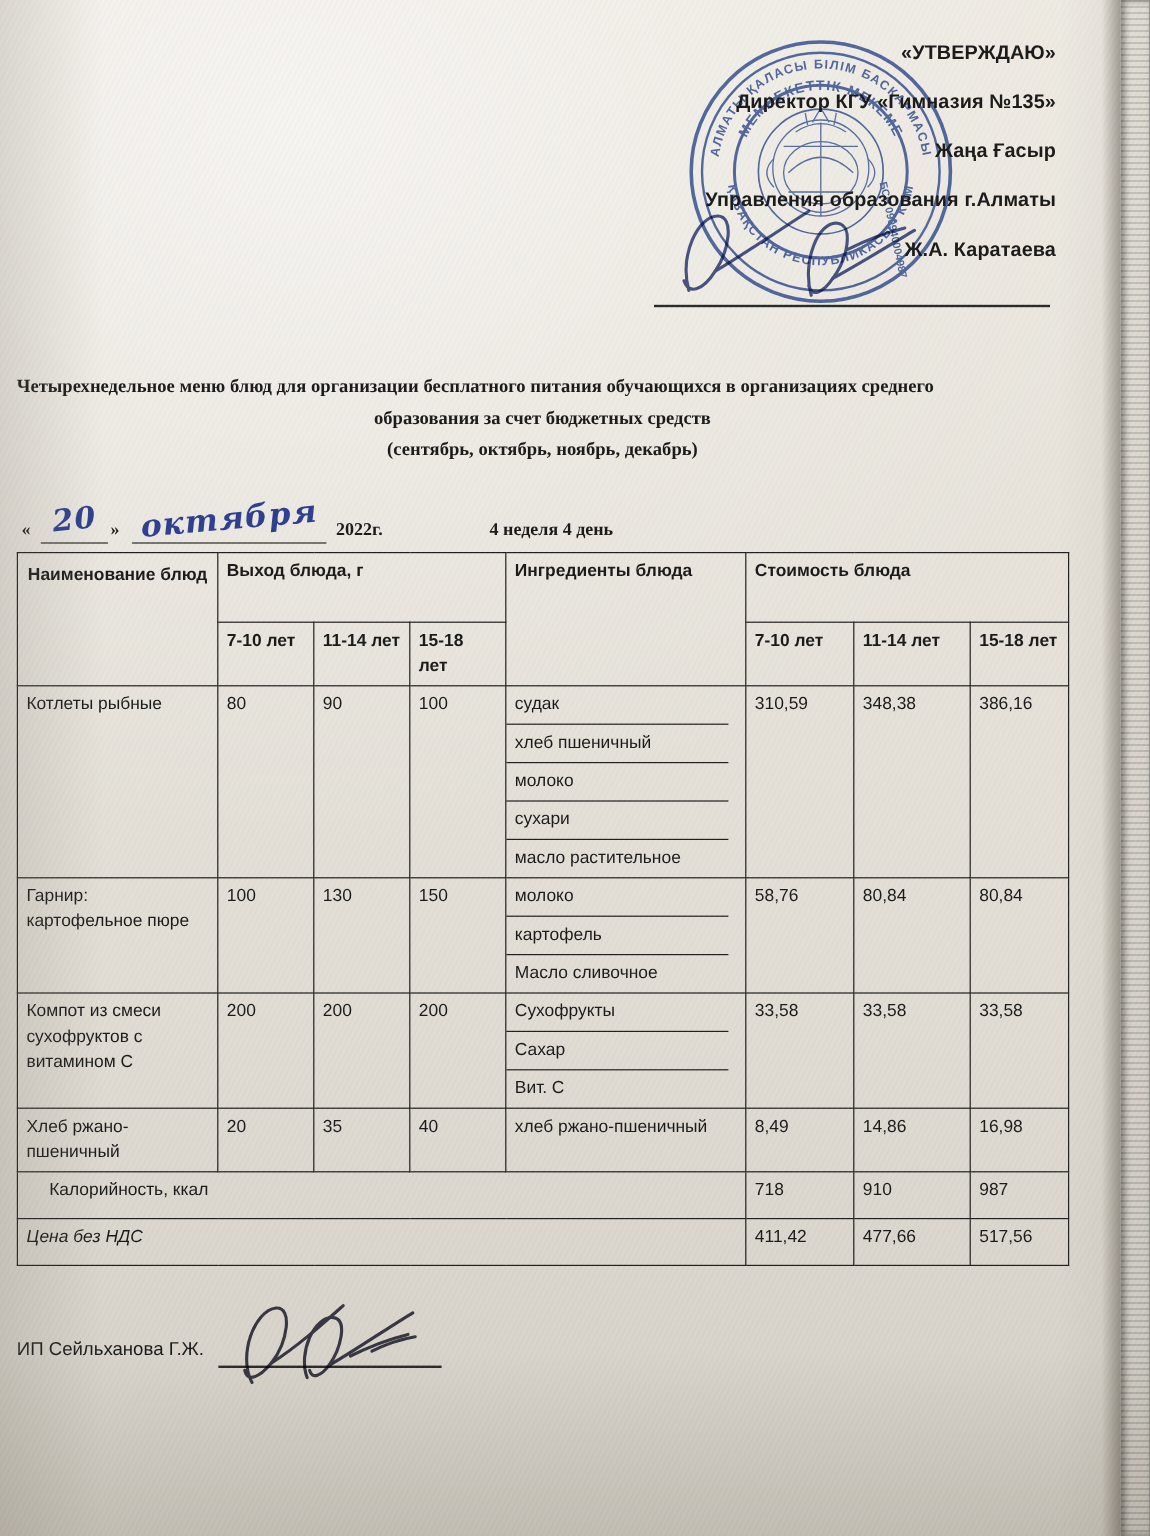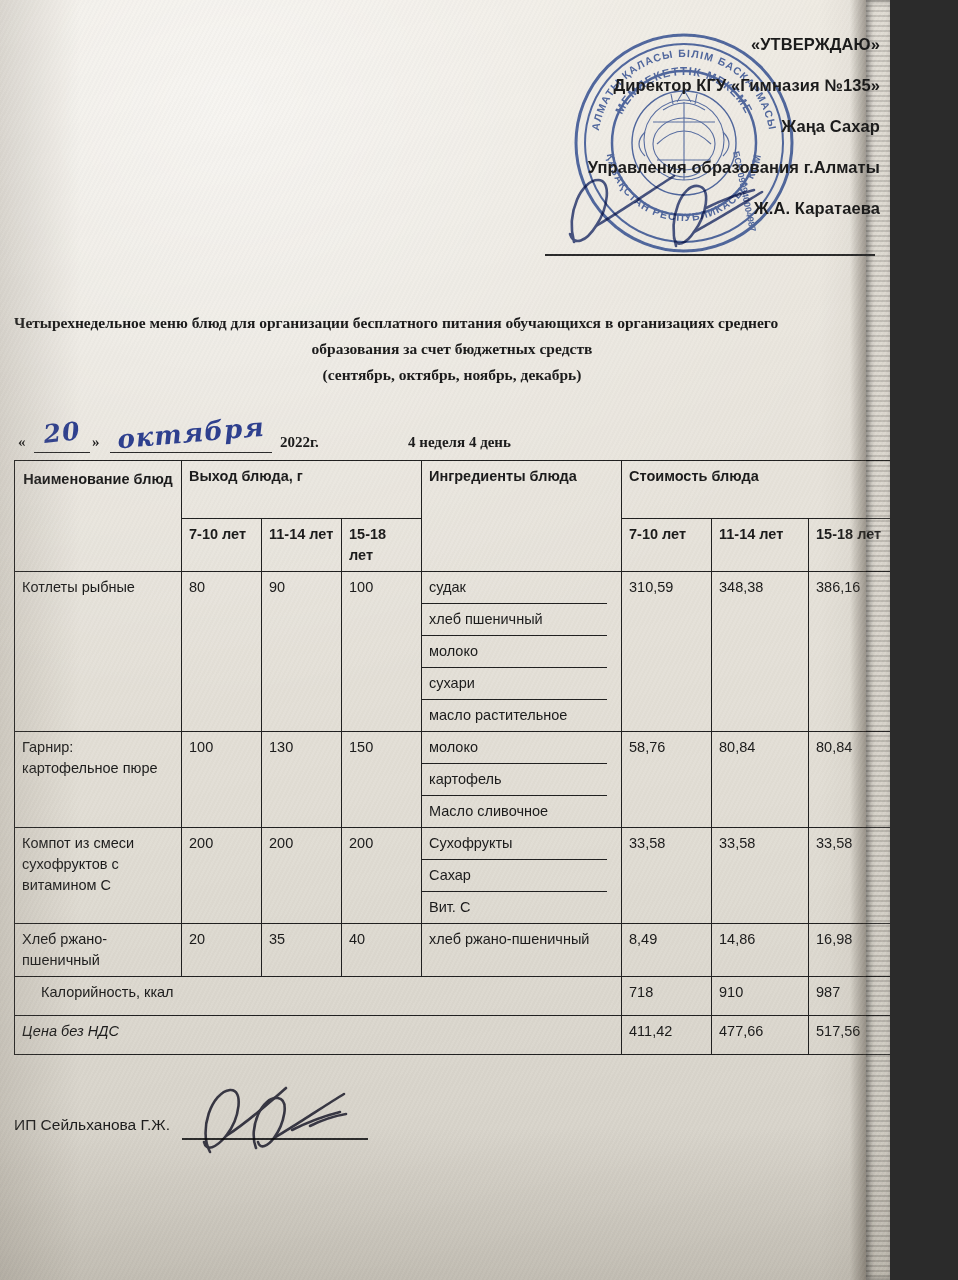--- a/index.html
+++ b/index.html
@@ -3,21 +3,21 @@
 <meta charset="utf-8">
 <title>Menu document</title>
 <style>
   html, body {
     margin: 0;
     padding: 0;
     background: #2b2b2b;
   }
   #page {
     position: relative;
-    width: 890px;
+    width: 958px;
     height: 1280px;
     overflow: hidden;
     background: #e6e2da;
     font-family: "Liberation Sans", sans-serif;
     color: #1a1a1a;
   }
   
   #paper-sheen {
     position: absolute;
     inset: 0;
@@ -249,21 +249,21 @@
 </head>
 <body>
 
 <div id="page">
 
   <div id="paper-sheen"></div>
 
   <div id="approval">
     <div>«УТВЕРЖДАЮ»</div>
     <div>Директор КГУ «Гимназия №135»</div>
-    <div>Жаңа Сахар</div>
+    <div>Жаңа Ғасыр</div>
     <div>Управления образования г.Алматы</div>
     <div>Ж.А. Каратаева</div>
   </div>
   <div id="approval-rule"></div>
 
   <svg id="stamp" viewBox="0 0 222 222">
     <defs>
       <path id="arcTop" d="M 25 111 A 86 86 0 0 1 197 111" fill="none"></path>
       <path id="arcBottom" d="M 33 111 A 78 78 0 0 0 189 111" fill="none"></path>
       <path id="arcMidTop" d="M 43 111 A 68 68 0 0 1 179 111" fill="none"></path>

